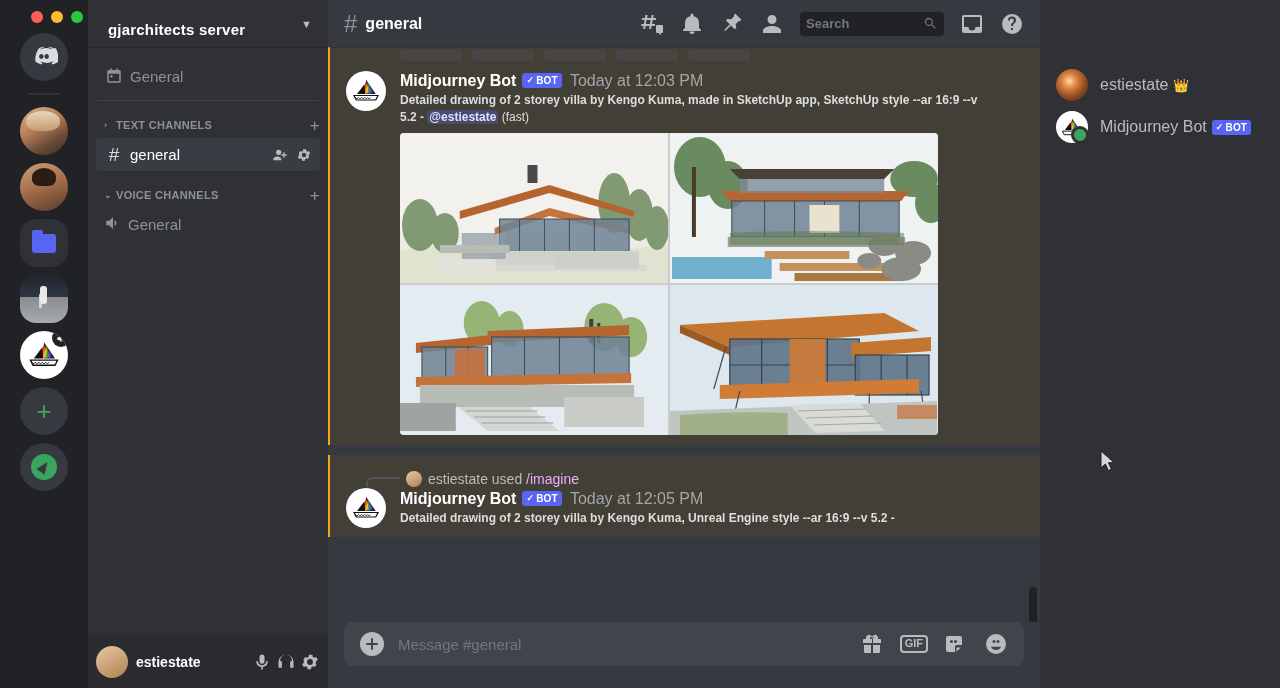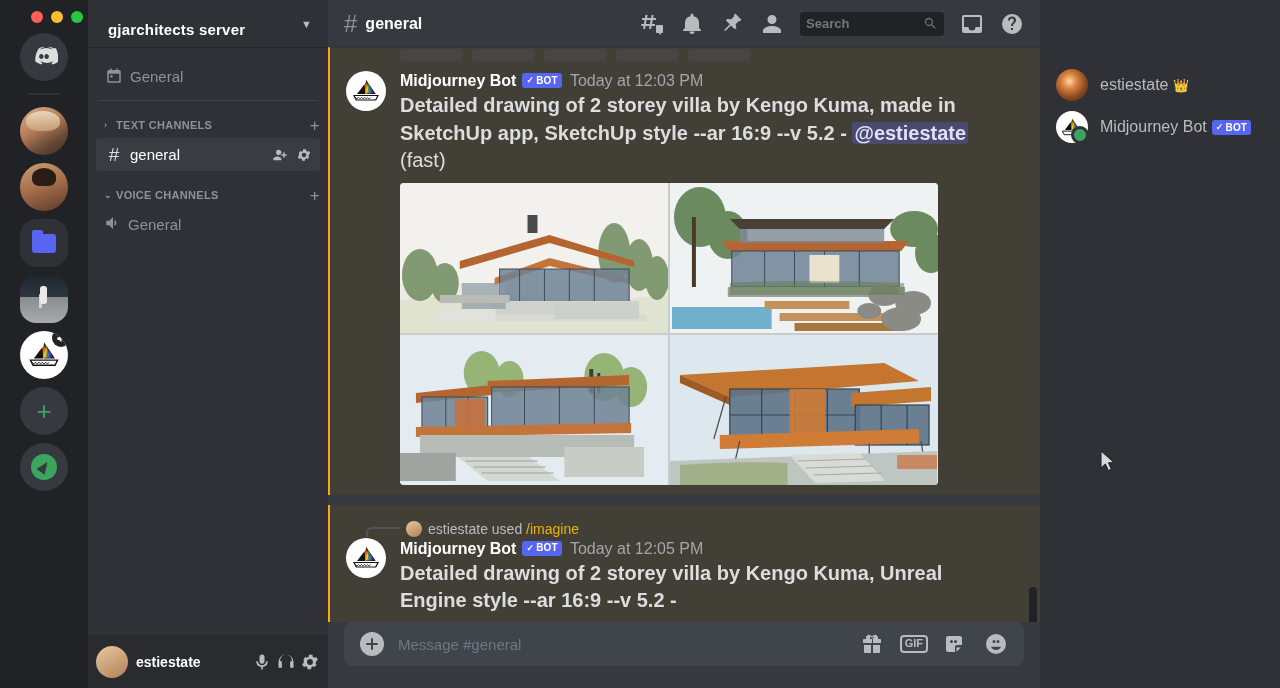--- a/index.html
+++ b/index.html
@@ -137,30 +137,30 @@
   .msg .avatar {
     position:absolute; left:16px; top:10px; width:40px; height:40px; border-radius:50%;
     background:#fff; overflow:hidden; display:flex; align-items:center; justify-content:center;
   }
   .msg .avatar .mj-sail { width:30px; height:26px; }
   .reply-line { display:flex; align-items:center; gap:6px; padding: 6px 0 2px 0; position:relative; margin-left:-38px;}
   .reply-spine { width:34px; height:10px; border-left:2px solid #4f545c; border-top:2px solid #4f545c;
      border-top-left-radius:6px; margin-top:6px; margin-left:4px;}
   .reply-av { width:16px; height:16px; border-radius:50%; background:linear-gradient(150deg,#e8c9a0,#b07f55); flex:0 0 auto; }
   .reply-txt { color:#b9bbbe; font-size:14px; }
-  .reply-txt .cmd { color:#eab308; }
+  .reply-txt .cmd { color:#f0abfc; }
   .msg-head { display:flex; align-items:center; gap:6px; line-height:1.2; }
   .author { color:#fff; font-size:16px; font-weight:600; }
   .bot-tag {
     background:#5865f2; color:#fff; font-size:10px; font-weight:600; border-radius:3px;
     padding: 1px 4px; display:flex; align-items:center; gap:2px; height:15px; letter-spacing:.2px;
   }
   .bot-tag .chk { font-size:9px; }
   .ts { color:#a3a6aa; font-size:16px; margin-left:2px; }
-  .msg-text { color:#dcddde; font-size:20px; line-height:1.375; font-weight:600; margin-top:2px; }
+  .msg-text { color:#dcddde; font-size:12px; line-height:1.375; font-weight:600; margin-top:2px; }
   .mention { background:rgba(88,101,242,.3); color:#dee0fc; border-radius:3px; padding:0 2px; font-weight:600; }
   .dim { color:#dcddde; font-weight:400; }
 
   
   .grid {
     width: 538px; height: 302px; margin-top: 8px; border-radius:4px; overflow:hidden;
     display:grid; grid-template-columns:1fr 1fr; grid-template-rows:1fr 1fr; gap:2px; background:#c9cbcd;
   }
   .cell { position:relative; overflow:hidden; }
 

